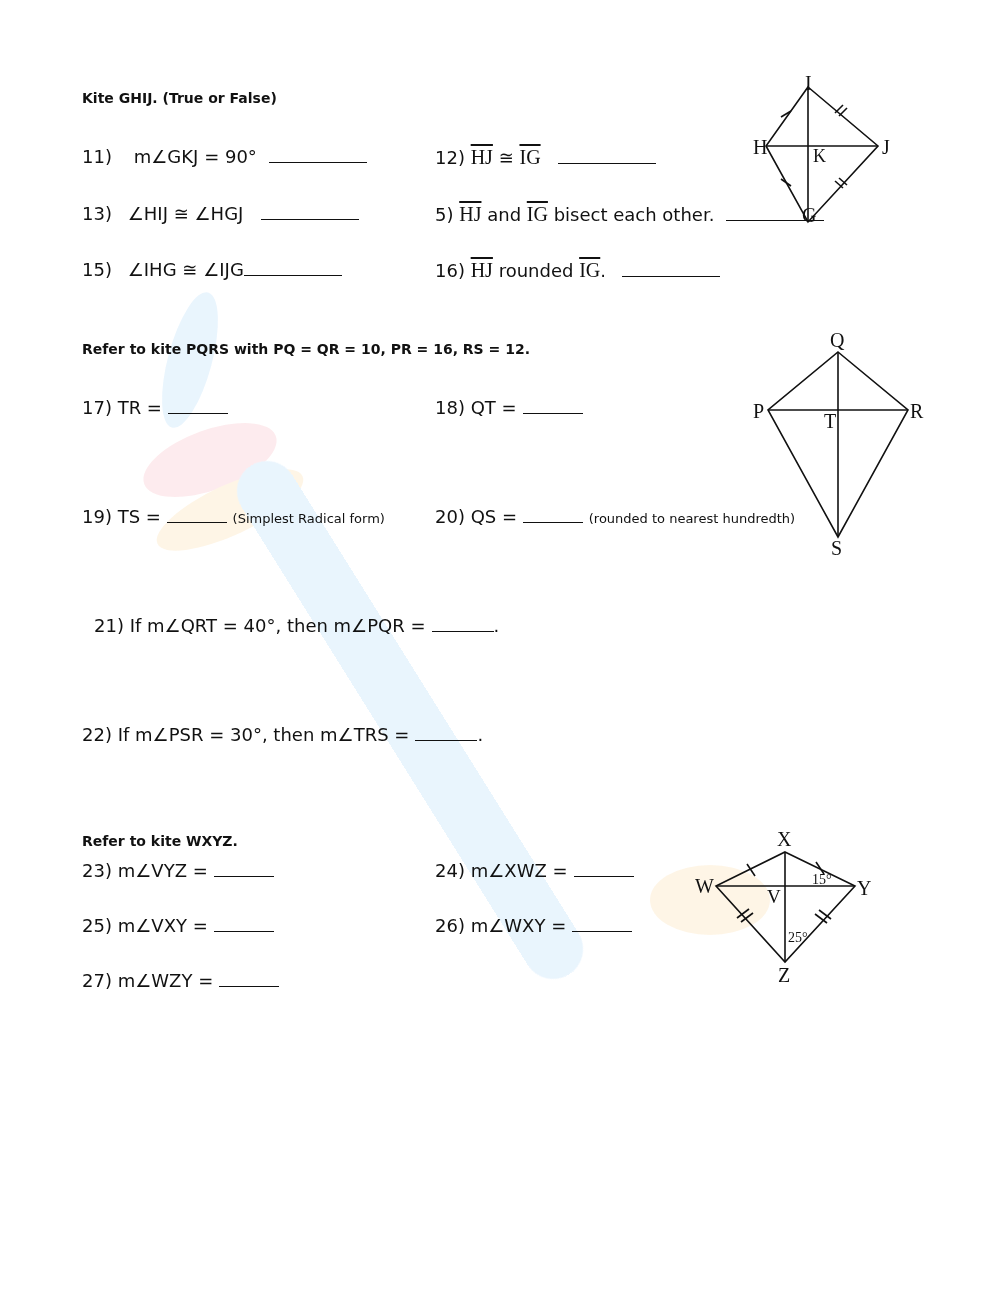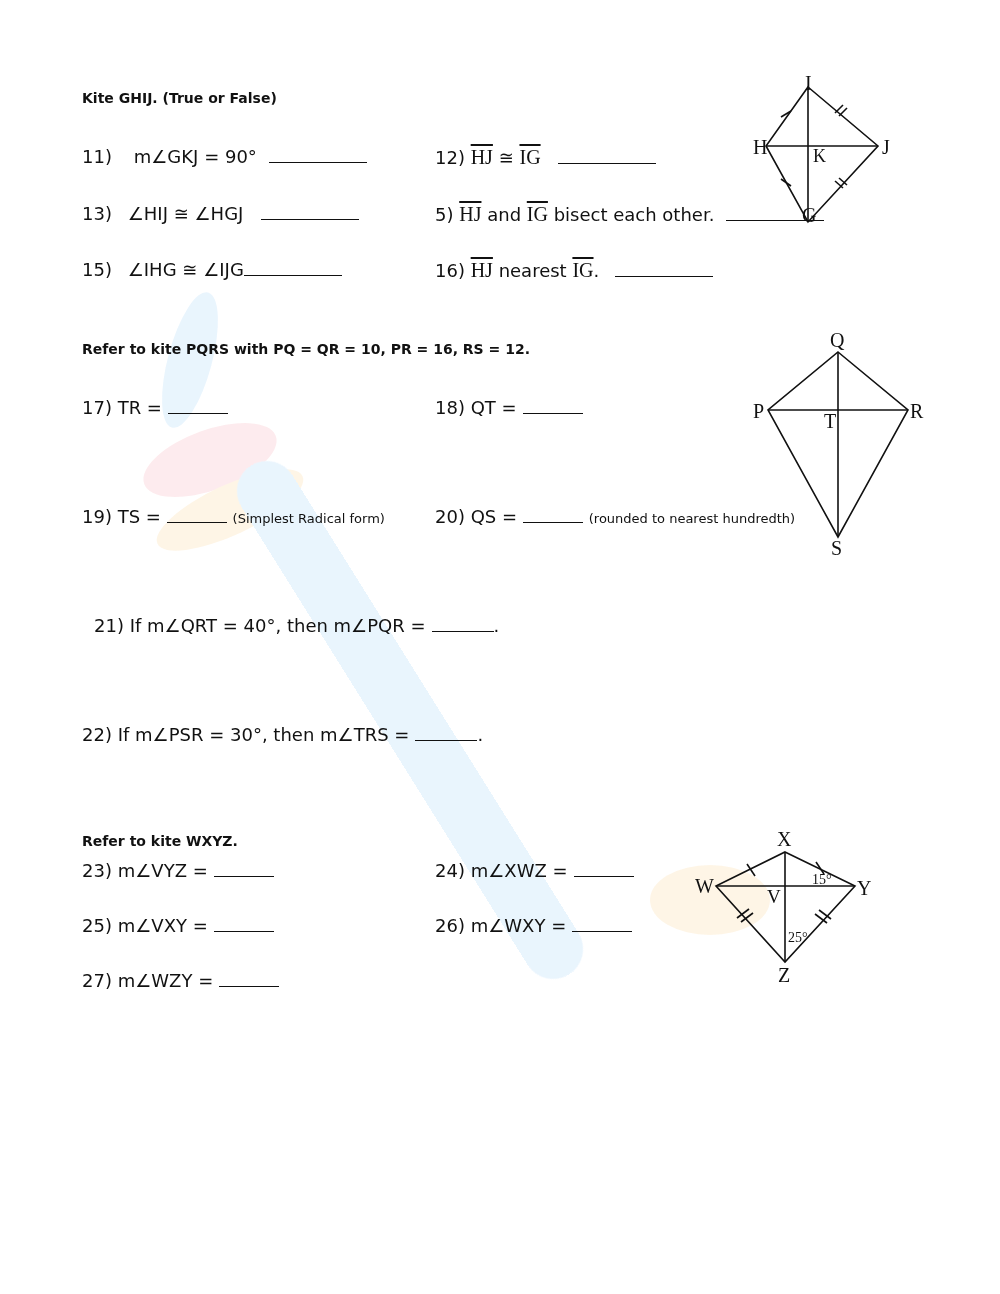--- a/index.html
+++ b/index.html
@@ -60,21 +60,21 @@
 </div>
 
 <div class="abs q" style="left:82px;top:259px;">
   <span>15)</span>
   <span style="margin-left:10px;">∠IHG ≅ ∠IJG</span><span class="blank" style="width:98px;margin-left:0;"></span>
 </div>
 
 <div class="abs q" style="left:435px;top:259px;">
   <span>16)</span>
   <span class="serif ov">HJ</span>
-  <span>nearest</span>
+  <span>rounded</span>
   <span class="serif ov">IG</span><span>.</span>
   <span class="blank" style="width:98px;margin-left:10px;"></span>
 </div>
 
 <svg style="left:0;top:0;" width="1000" height="300">
   <g stroke="#111" stroke-width="1.6" fill="none">
     <polygon points="808,87 878,146 808,222 766,146"></polygon>
     <line x1="808" y1="87" x2="808" y2="222"></line>
     <line x1="766" y1="146" x2="878" y2="146"></line>
 

